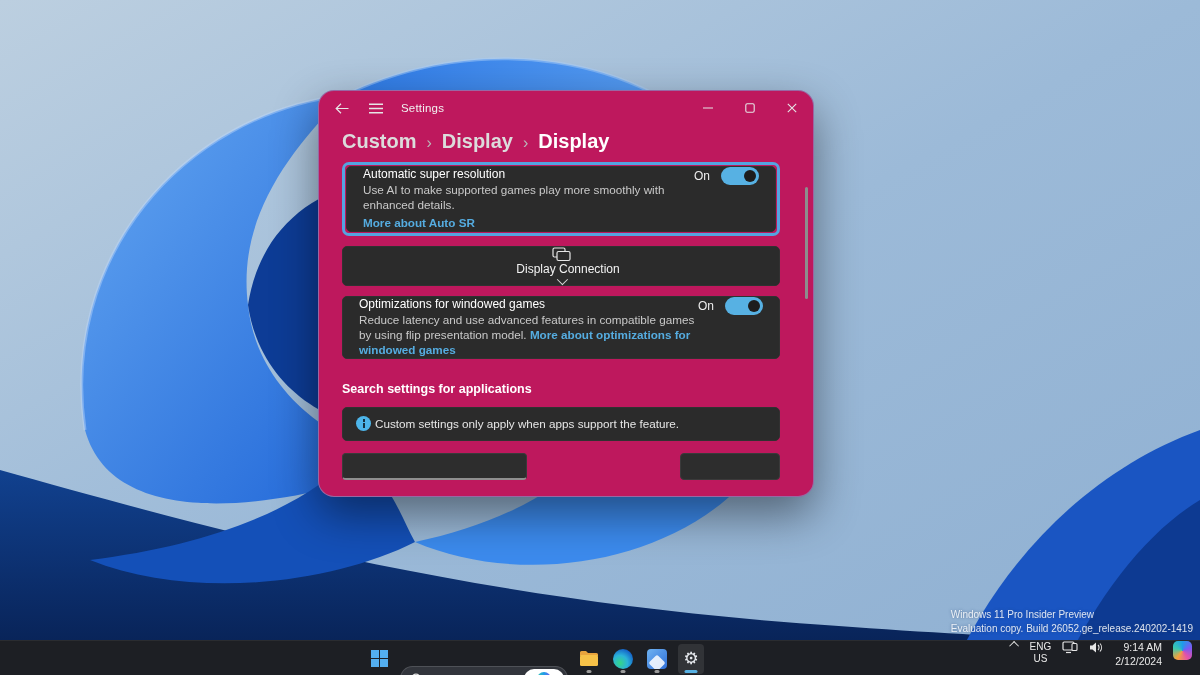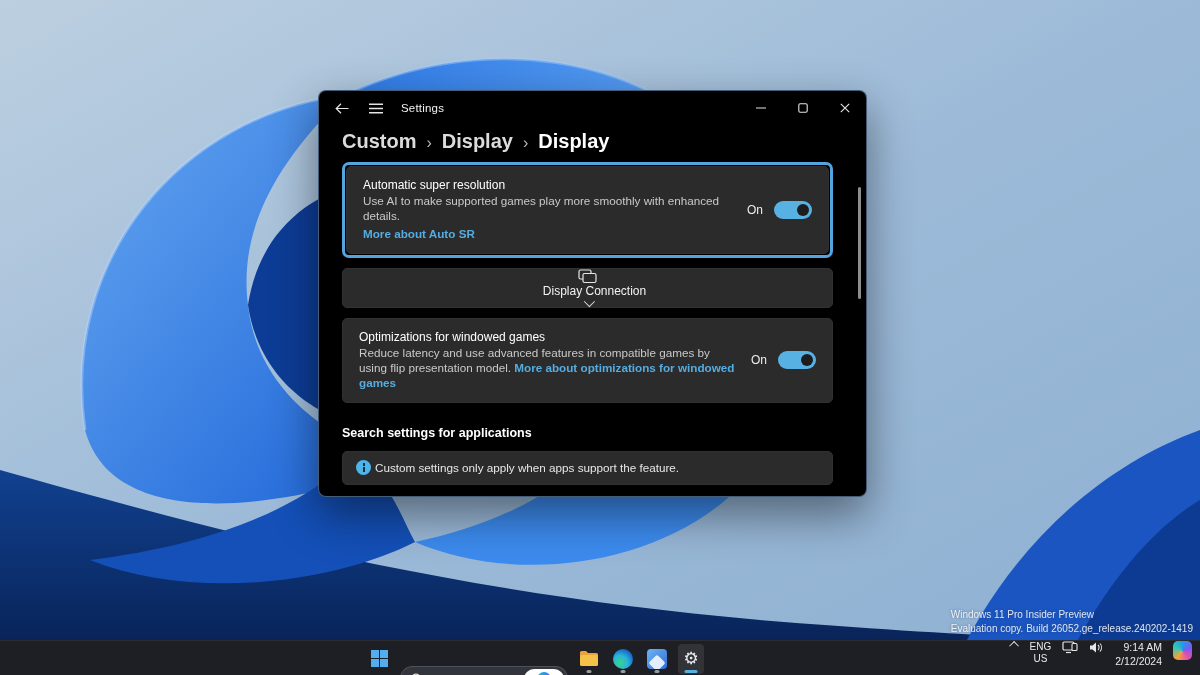--- a/index.html
+++ b/index.html
@@ -4,38 +4,38 @@
 <style>
   * { margin:0; padding:0; box-sizing:border-box; }
   html,body { width:1200px; height:675px; overflow:hidden; }
   body { font-family:"Liberation Sans", sans-serif; position:relative; background:#9db9d6; }
 
   
   .wallpaper { position:absolute; inset:0; }
   .wallpaper svg { display:block; width:100%; height:100%; }
 
   
-  .win { position:absolute; left:318px; top:90px; width:549px; height:407px;
-         background:#000000; border-radius:8px; border:1px solid rgba(122,170,220,.55);
+  .win { position:absolute; left:318px; top:90px; width:496px; height:407px;
+         background:#be185d; border-radius:16px; border:1px solid rgba(122,170,220,.55);
          box-shadow:0 18px 45px rgba(0,0,0,.45); color:#fff; overflow:hidden; }
   .titlebar { height:34px; display:flex; align-items:center; padding-left:14px; gap:16px; position:relative; }
   .tb-btn { width:18px; height:18px; display:flex; align-items:center; justify-content:center; cursor:pointer; }
   .app-title { font-size:11.5px; color:#f1f1f1; letter-spacing:.2px; }
   .caption-controls { position:absolute; right:0; top:0; height:34px; display:flex; }
   .cap { width:42px; height:34px; display:flex; align-items:center; justify-content:center; cursor:pointer; }
 
   .content { padding:2px 33px 0 23px; }
   .breadcrumb { display:flex; align-items:center; gap:10px; font-size:20px; margin-top:3px; }
   .crumb { color:#dcdcdc; font-weight:600; cursor:pointer; }
   .crumb.current { color:#ffffff; font-weight:700; cursor:default; }
   .crumb-sep { color:#b9b9b9; font-size:16px; padding-top:2px; }
 
   .highlight-box { margin-top:9px; border:3px solid #54a4e0; border-radius:7px; padding:1px; }
-  .card { background:#2b2b2b; border:1px solid #313131; border-radius:5px; padding:11px 16px;
-          display:flex; align-items:center; justify-content:space-between; }
+  .card { background:#2b2b2b; border:1px solid #313131; border-radius:5px; padding:0 16px;
+          display:flex; align-items:flex-start; justify-content:space-between; }
   .card-text { width:382px; }
   .card-title { font-size:12px; color:#ffffff; margin-bottom:2px; }
   .card-desc { font-size:11.7px; color:#c9c9c9; line-height:1.28; }
   .link { color:#55ace0; font-weight:700; font-size:11.7px; cursor:pointer; text-decoration:none; }
   .block-link { display:inline-block; margin-top:2px; }
   .toggle-group { display:flex; align-items:center; gap:11px; }
   .toggle-label { font-size:12px; color:#ededed; }
   .switch { width:38px; height:18px; border-radius:10px; background:#57b1e3; position:relative; cursor:pointer; }
   .knob { position:absolute; right:3px; top:3px; width:12px; height:12px; border-radius:50%; background:#1d1d1d; }
 

